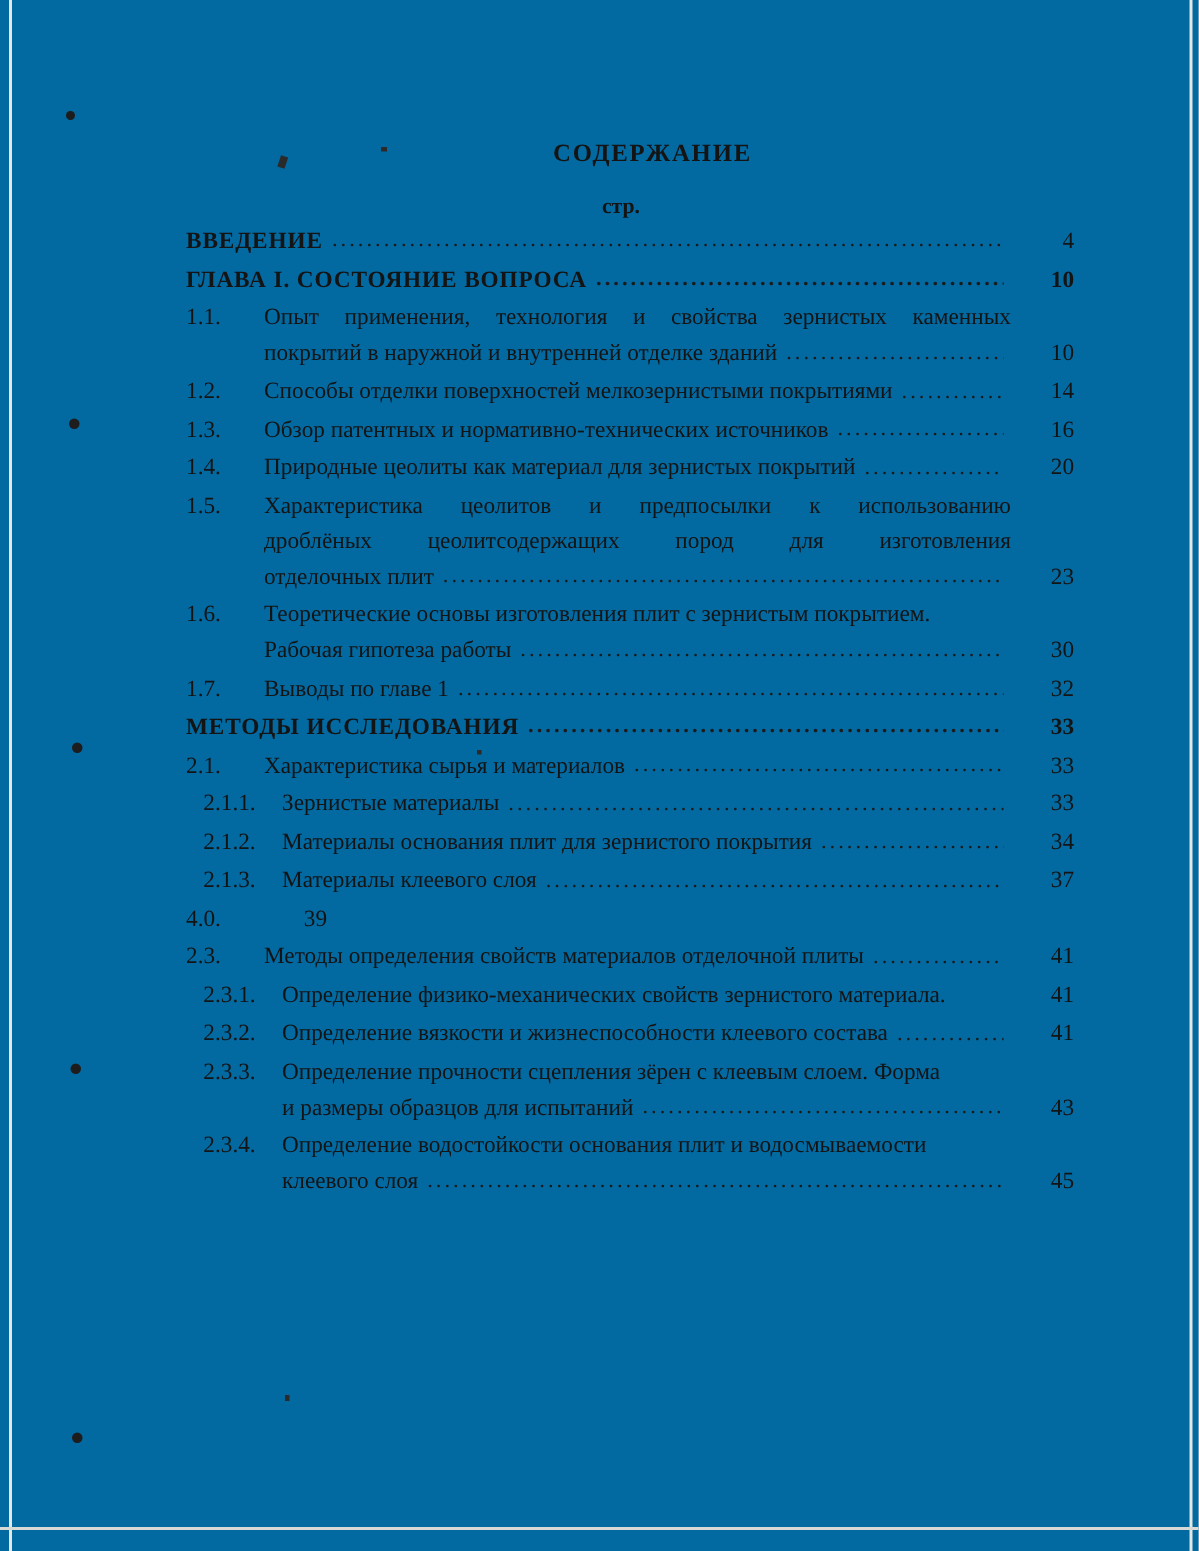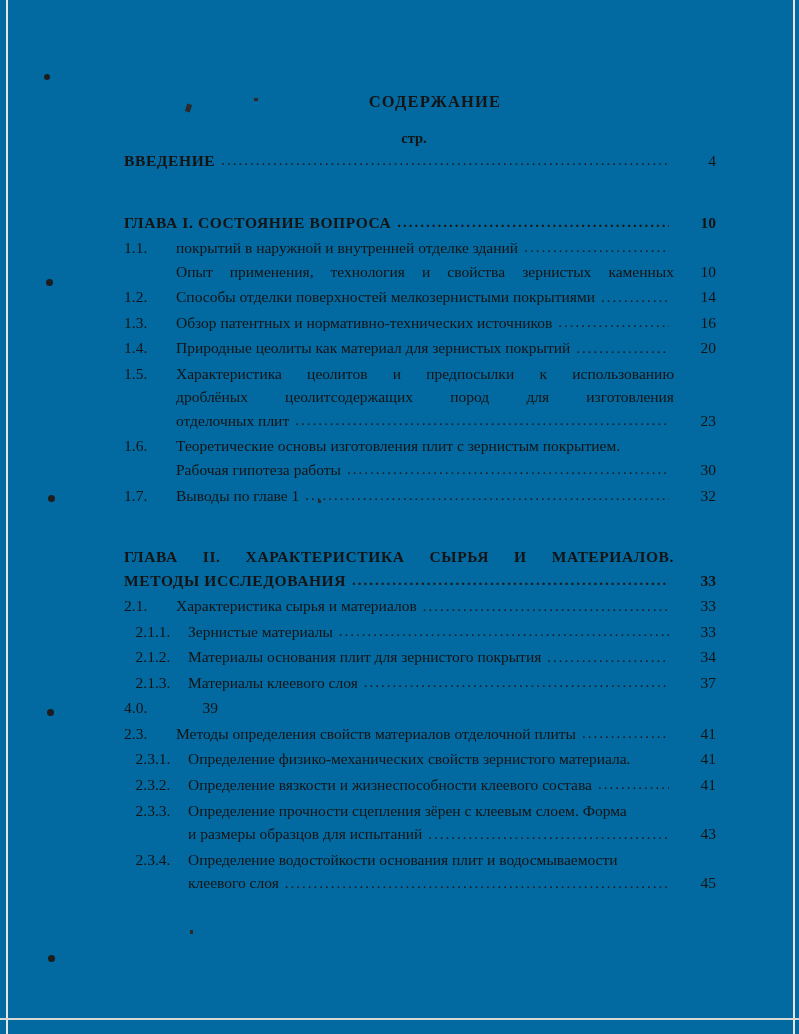--- a/index.html
+++ b/index.html
@@ -132,21 +132,20 @@
     content: "............................................................................................................................................................................";
   }
   .caps-head {
     font-weight: 700;
     letter-spacing: 0.6px;
   }
   .chapter-row .num,
   .chapter-row .body,
   .chapter-row .pg {
     font-weight: 700;
-    margin-top: 36px;
   }
 </style>
 </head>
 <body>
 
 <div class="page">
   <div class="scan-edge-left"></div>
   <div class="scan-edge-right"></div>
   <div class="scan-edge-bottom"></div>
 
@@ -187,25 +186,25 @@
             <span class="leader"></span>
           </div>
         </div>
         <div class="pg">10</div>
       </div>
 
       <div class="row">
         <div class="num w-small">1.1.</div>
         <div class="body">
           <div class="line">
+            <span class="txt justify">Опыт применения, технология и свойства зернистых каменных</span>
+          </div>
+          <div class="line">
             <span class="txt">покрытий в наружной и внутренней отделке зданий</span>
             <span class="leader"></span>
-          </div>
-          <div class="line">
-            <span class="txt justify">Опыт применения, технология и свойства зернистых каменных</span>
           </div>
         </div>
         <div class="pg" style="align-self:flex-end">10</div>
       </div>
 
       <div class="row">
         <div class="num w-small">1.2.</div>
         <div class="body">
           <div class="line">
             <span class="txt">Способы отделки поверхностей мелкозернистыми покрытиями</span>
@@ -275,23 +274,20 @@
             <span class="txt">Выводы по главе 1</span>
             <span class="leader"></span>
           </div>
         </div>
         <div class="pg">32</div>
       </div>
 
       <div class="row chapter-row">
         <div class="num w-none"></div>
         <div class="body">
-          <div class="line">
-            <span class="txt justify caps-head">ГЛАВА  II.  ХАРАКТЕРИСТИКА  СЫРЬЯ  И  МАТЕРИАЛОВ.</span>
-          </div>
           <div class="line">
             <span class="txt caps-head">МЕТОДЫ ИССЛЕДОВАНИЯ</span>
             <span class="leader"></span>
           </div>
         </div>
         <div class="pg" style="align-self:flex-end">33</div>
       </div>
 
       <div class="row">
         <div class="num w-small">2.1.</div>

